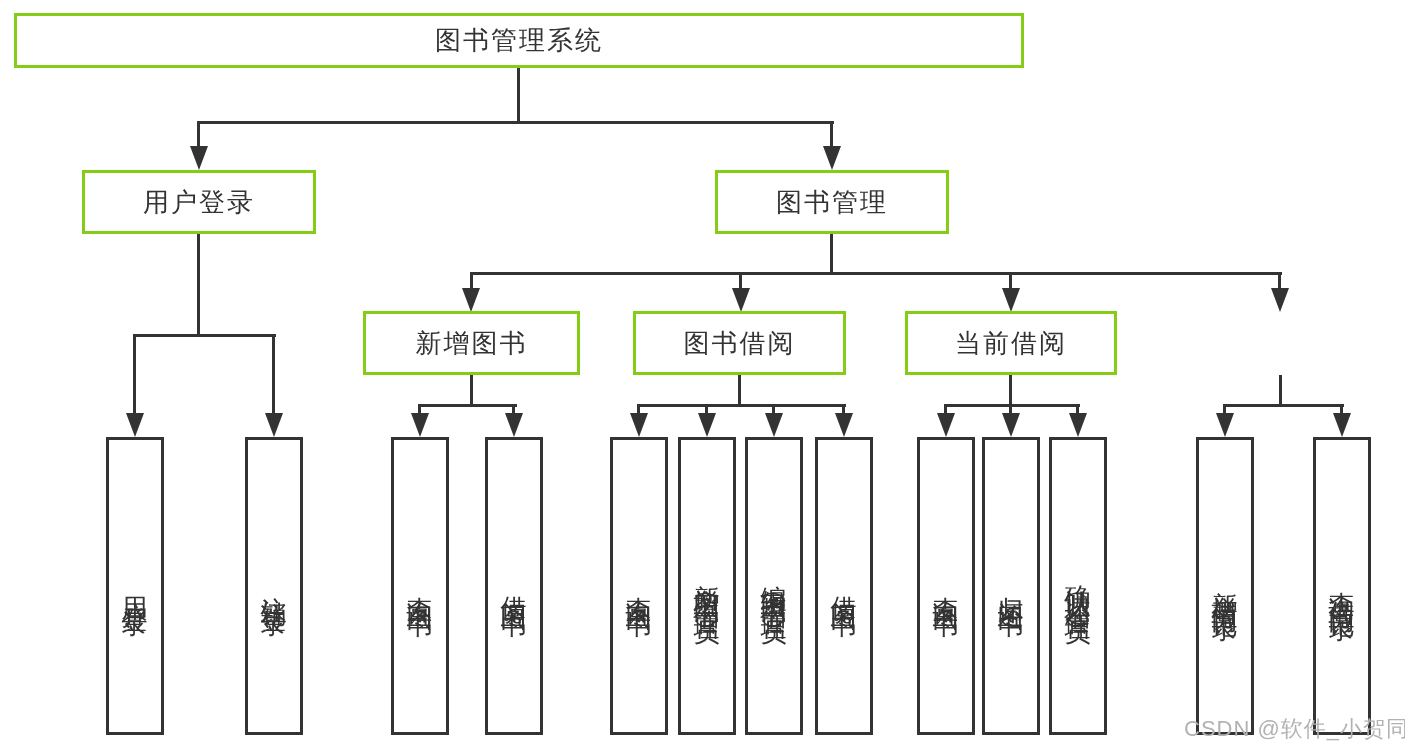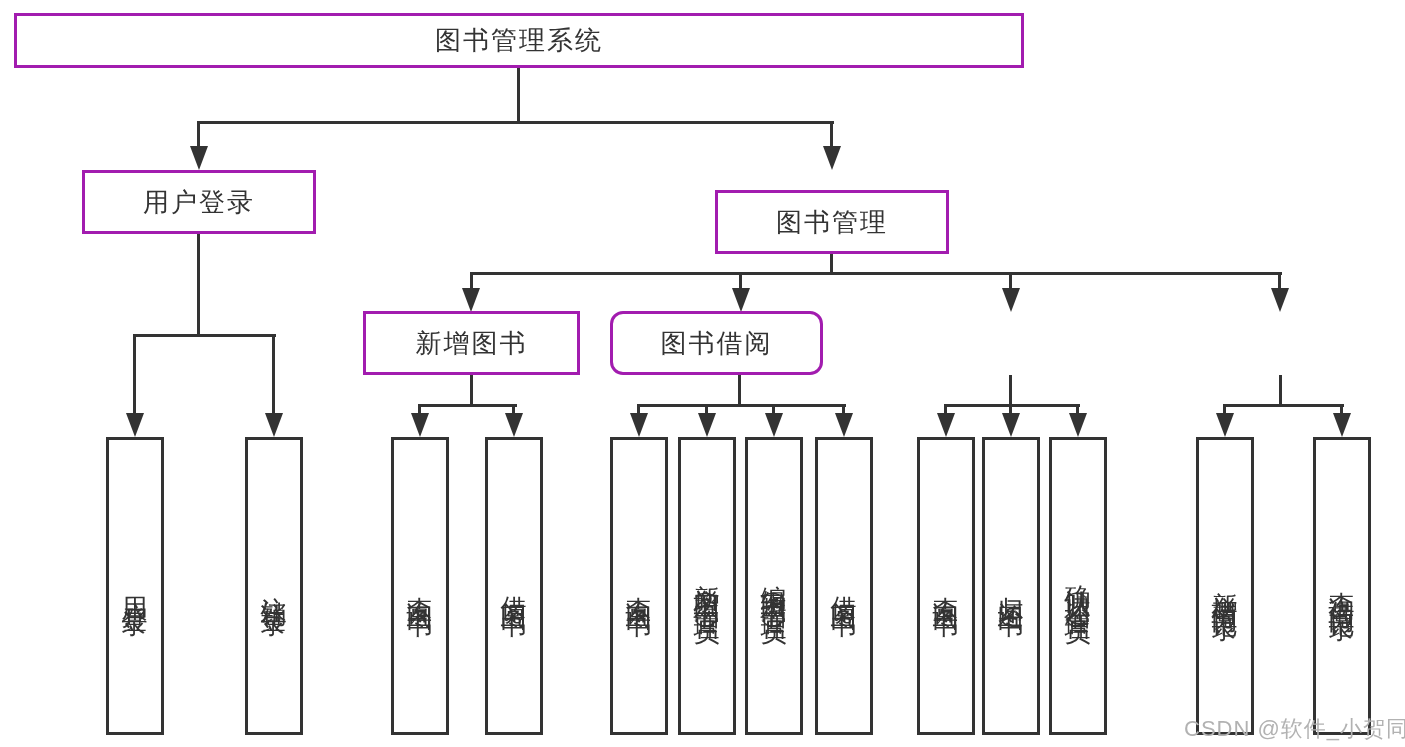--- a/index.html
+++ b/index.html
@@ -8,21 +8,21 @@
   .canvas {
     position: relative;
     width: 1405px;
     height: 747px;
     background: #ffffff;
     overflow: hidden;
   }
   .box {
     position: absolute;
     background: #ffffff;
-    border: 3px solid #a21caf;
+    border: 3px solid #84cc16;
     display: flex;
     align-items: center;
     justify-content: center;
     color: #333333;
     font-size: 26px;
     letter-spacing: 2px;
     white-space: nowrap;
     z-index: 2;
   }
   .vbox {
@@ -128,32 +128,35 @@
   <div class="arrow" style="left:1333px; top:413px;"></div>
 
   <div class="box" style="left:14px; top:13px; width:1010px; height:55px;">
     <span>图书管理系统</span>
   </div>
 
   <div class="box" style="left:82px; top:170px; width:234px; height:64px;">
     <span>用户登录</span>
   </div>
 
-  <div class="box" style="left:715px; top:170px; width:234px; height:64px;margin-top:20px;">
+  <div class="box" style="left:715px; top:170px; width:234px; height:64px;">
     <span>图书管理</span>
   </div>
 
   <div class="box" style="left:363px; top:311px; width:217px; height:64px;">
     <span>新增图书</span>
   </div>
 
-  <div class="box" style="left:610px; top:311px; width:213px; height:64px;border-radius:13px;">
+  <div class="box" style="left:633px; top:311px; width:213px; height:64px;">
     <span>图书借阅</span>
   </div>
 
+  <div class="box" style="left:905px; top:311px; width:212px; height:64px;">
+    <span>当前借阅</span>
+  </div>
 
 
   <div class="vbox" style="left:106px; top:437px; width:58px; height:298px;">
     <span class="vtext">用户登录</span>
   </div>
 
   <div class="vbox" style="left:245px; top:437px; width:58px; height:298px;">
     <span class="vtext">注销登录</span>
   </div>
 

